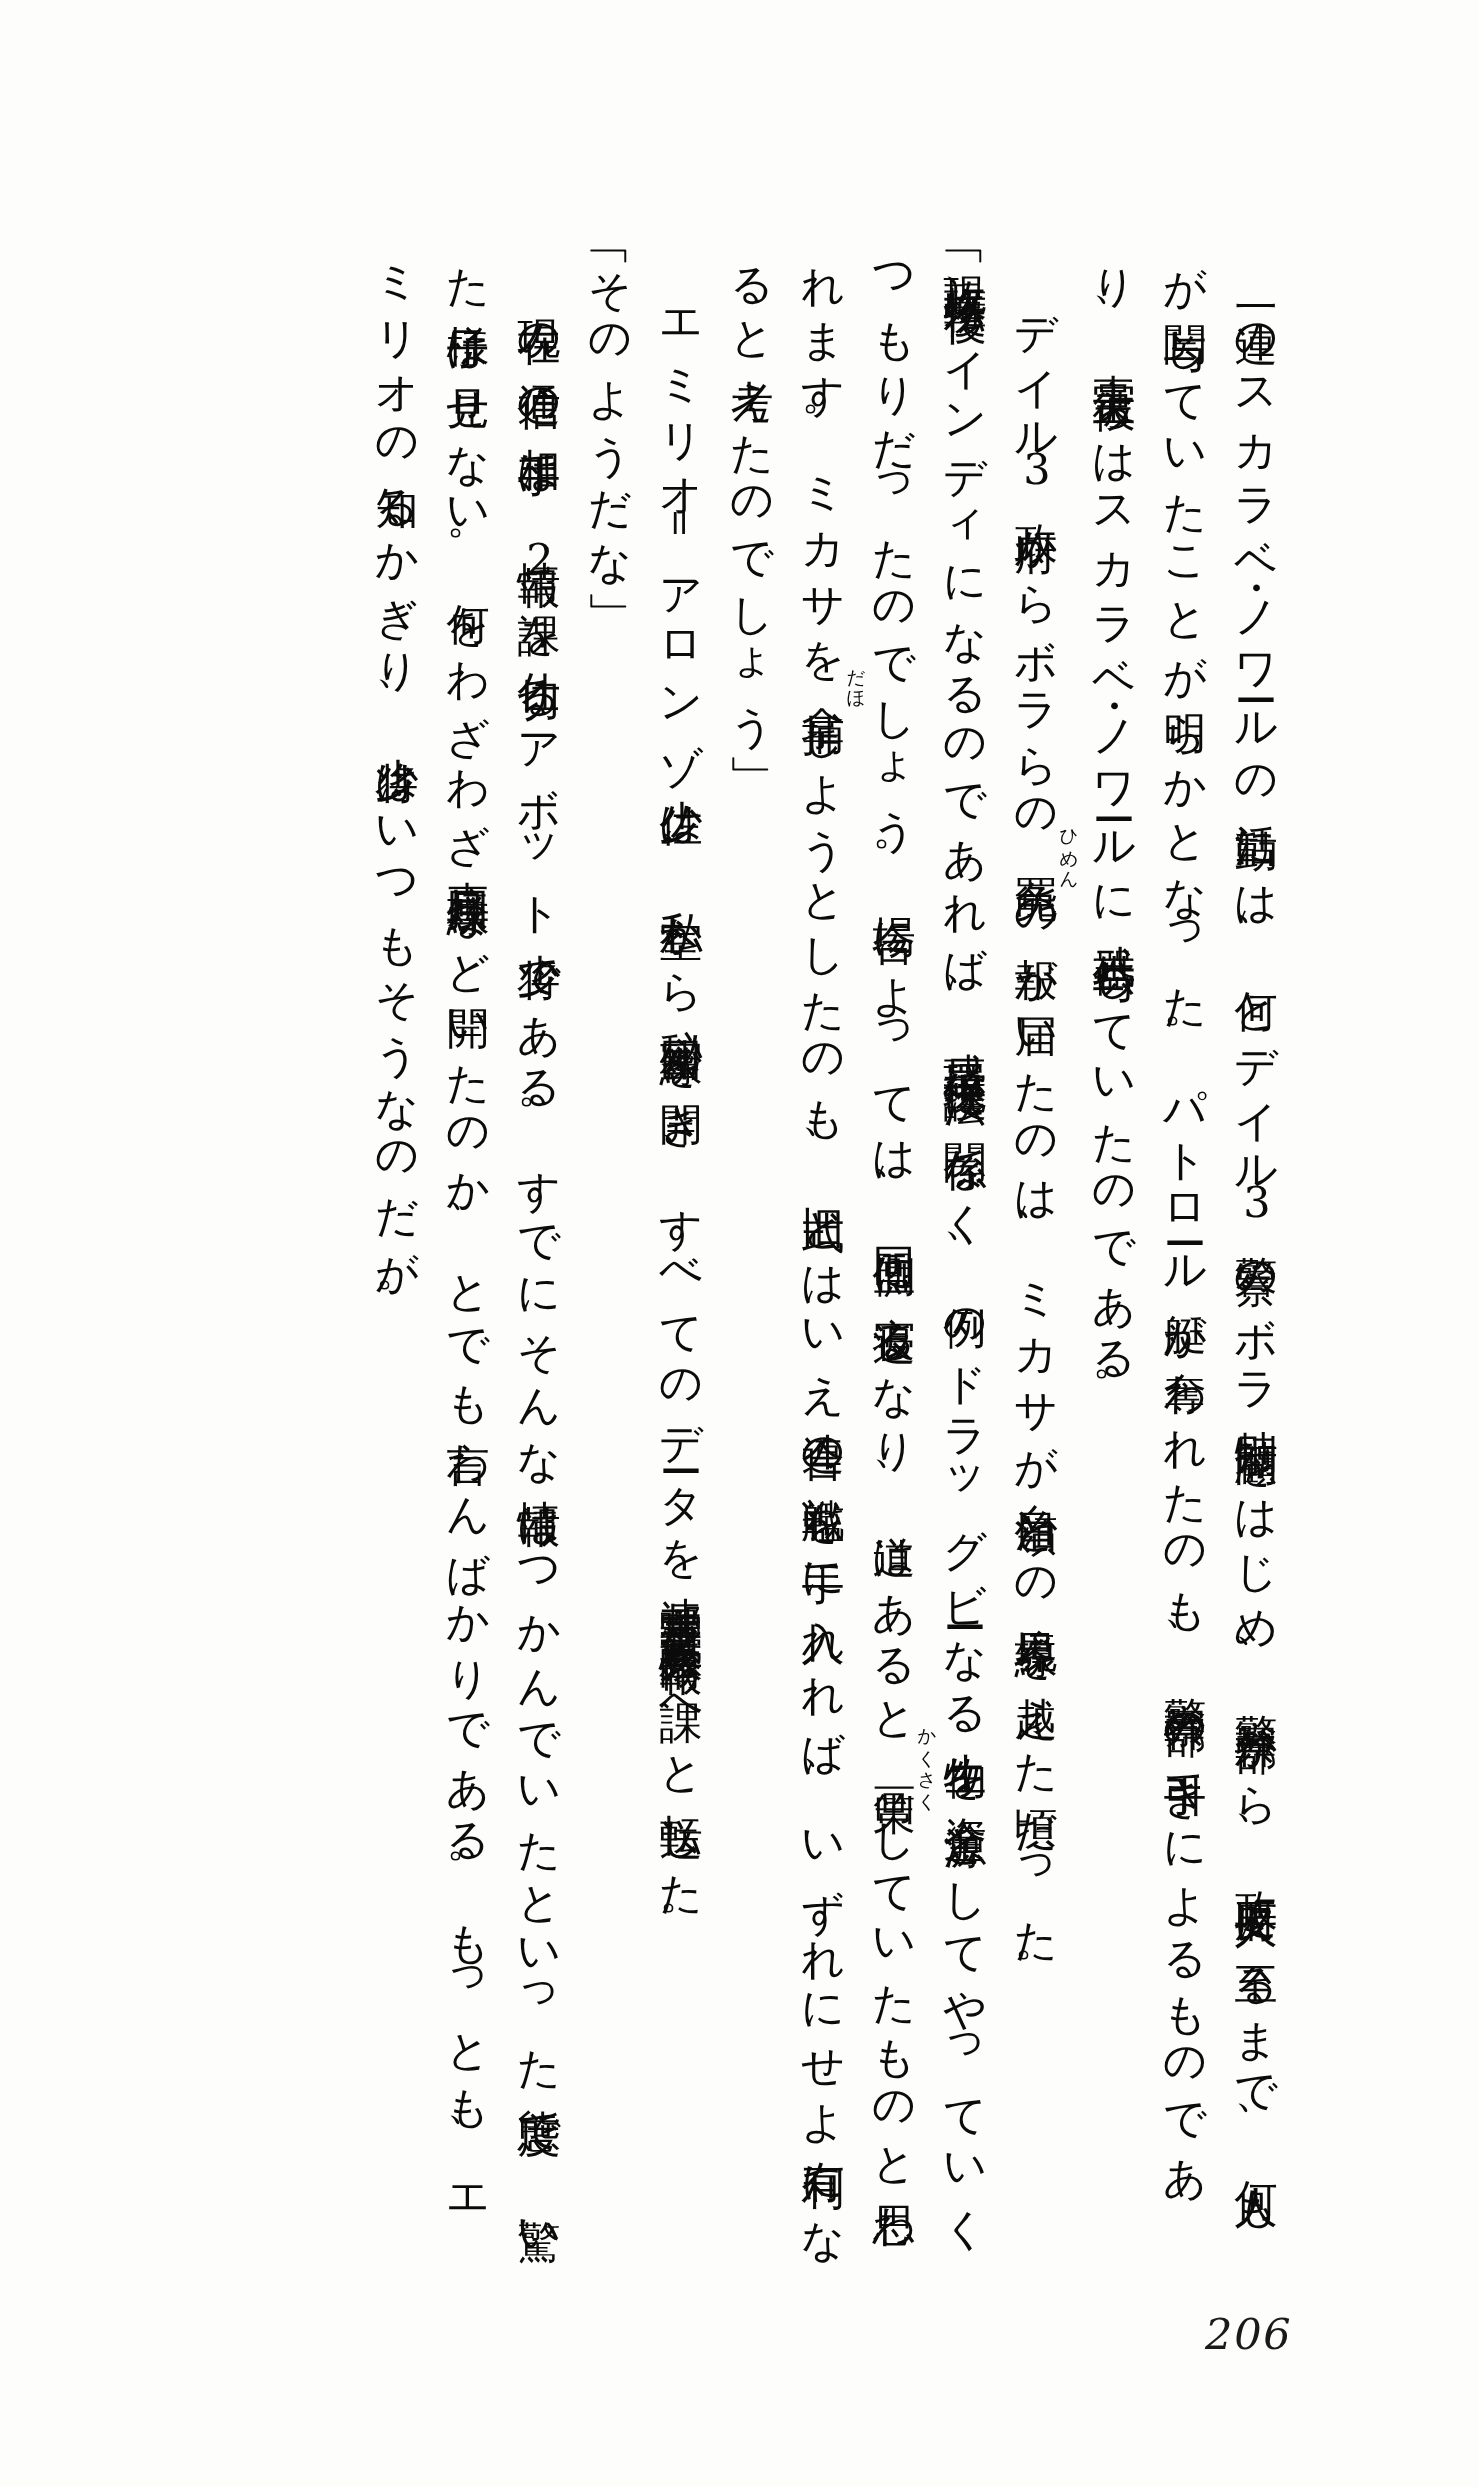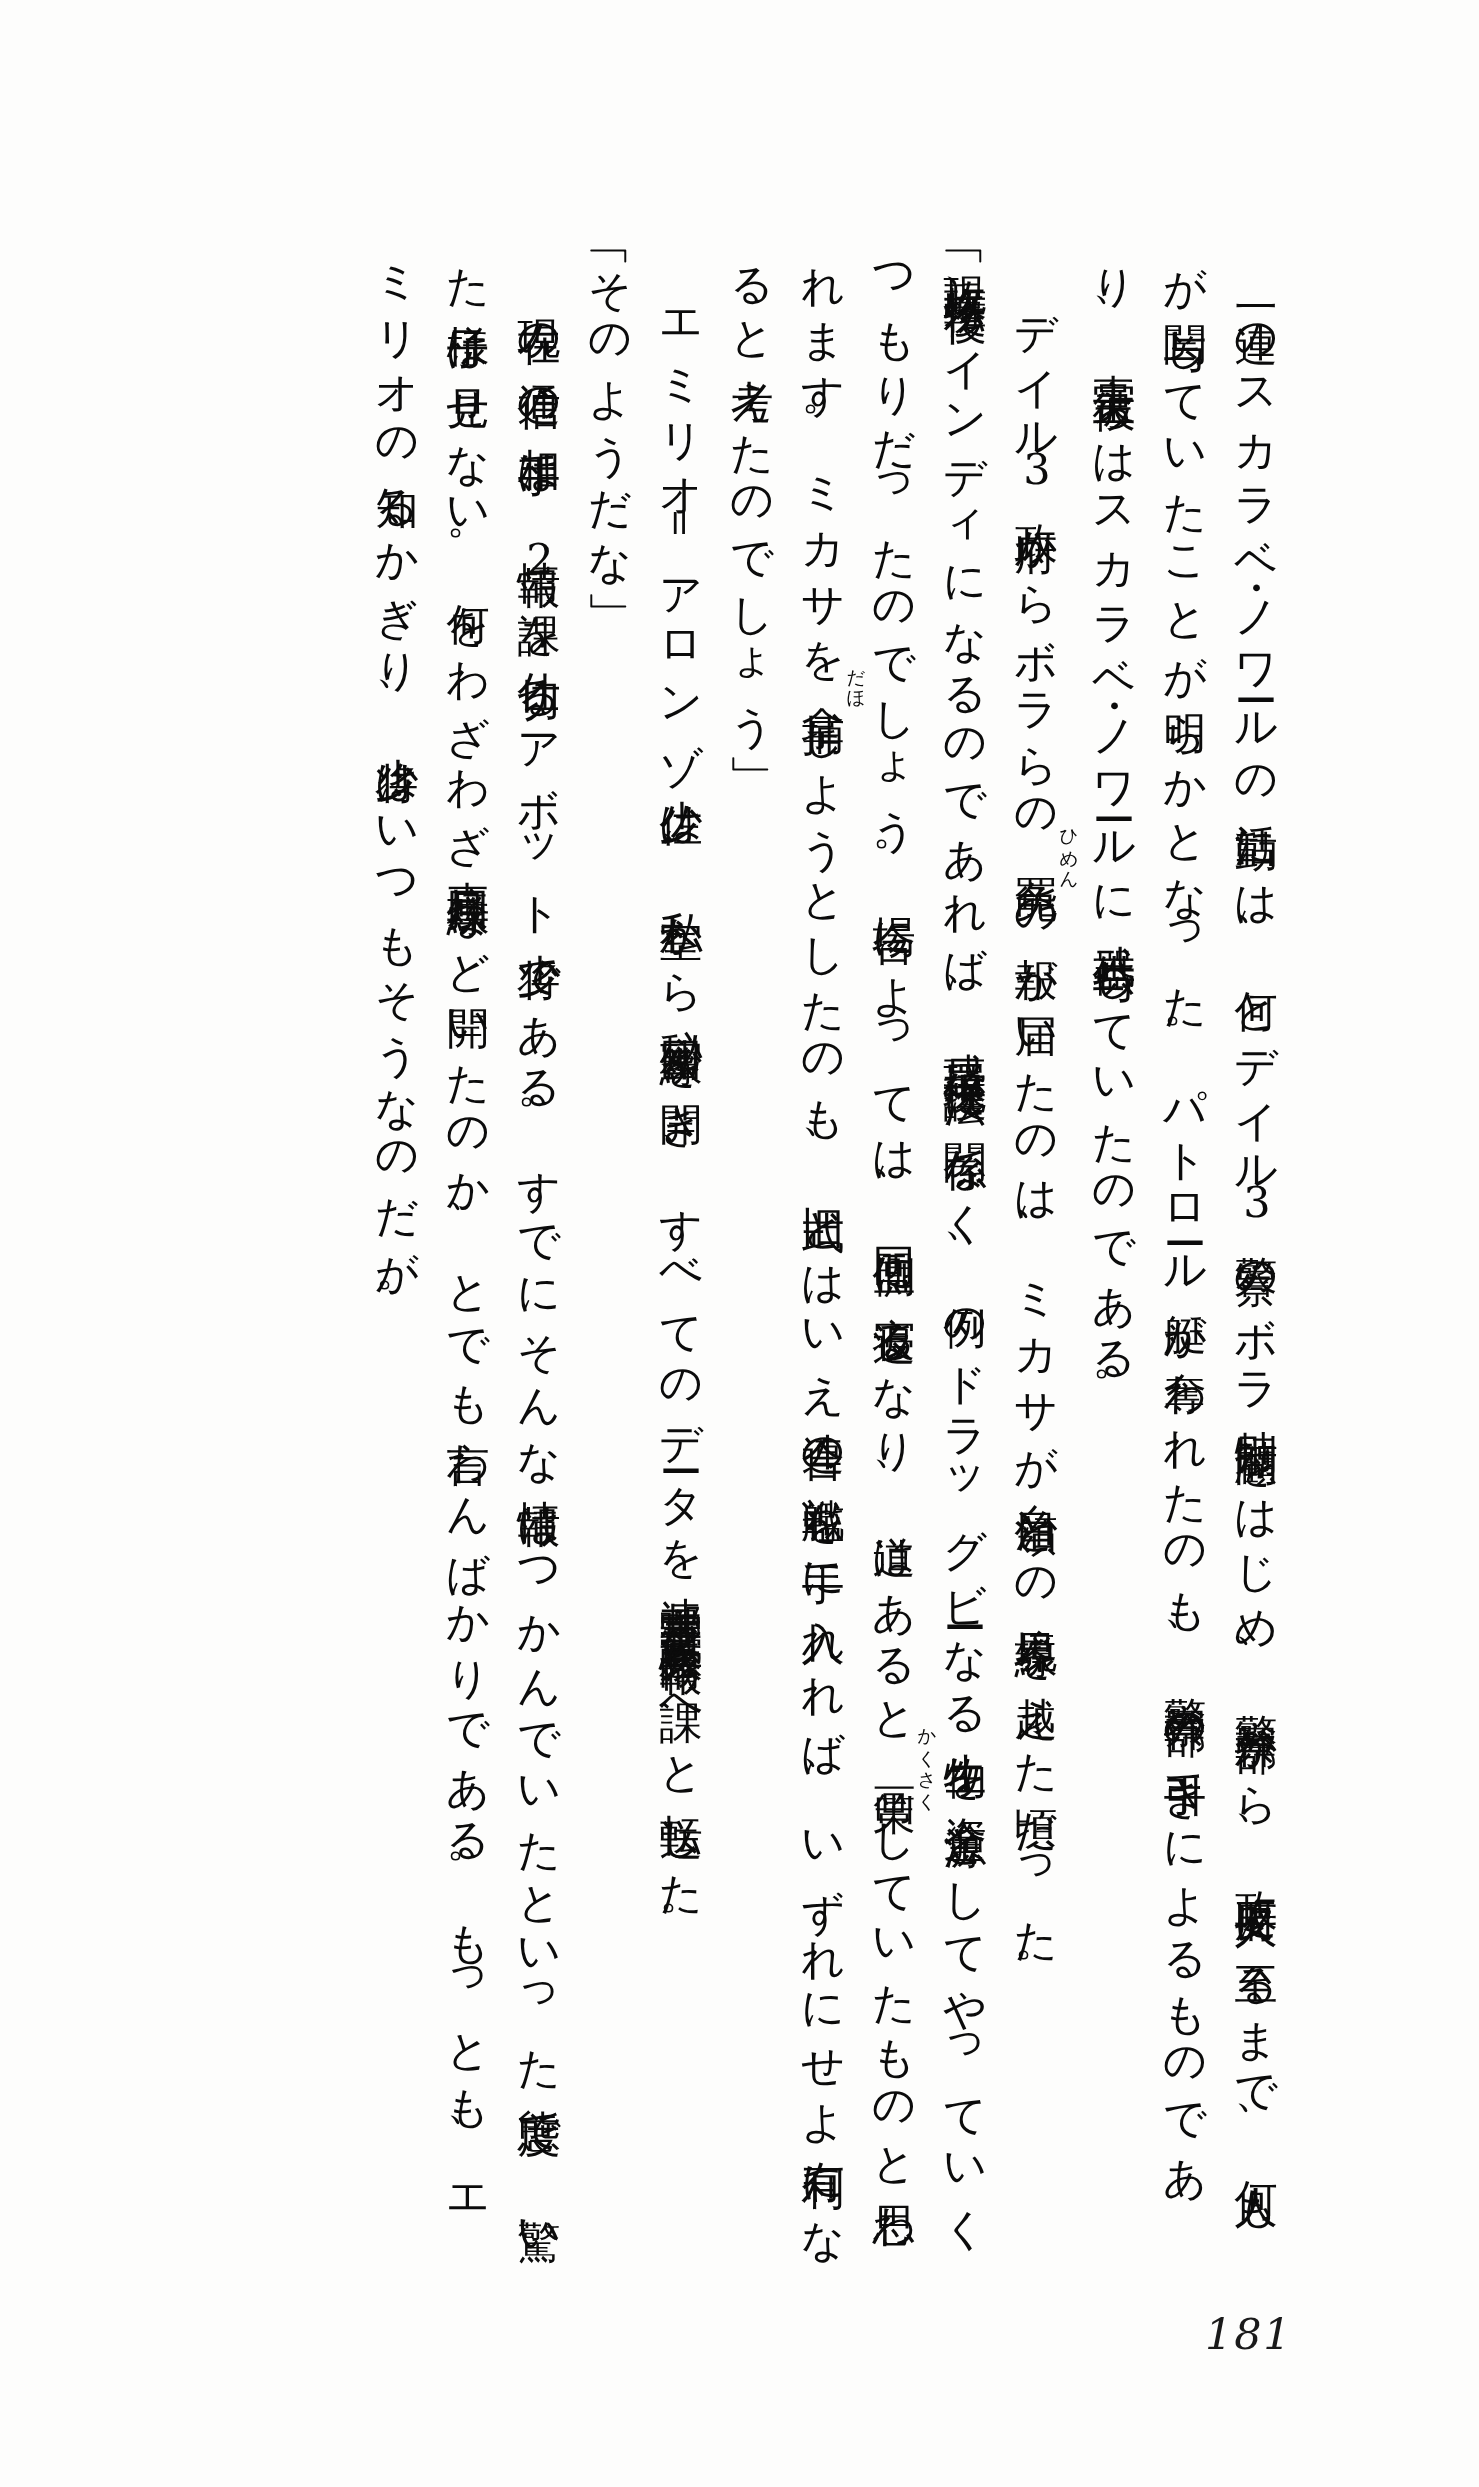--- a/index.html
+++ b/index.html
@@ -73,16 +73,16 @@
 
   <div class="text-block">
       <p class="indent">一連のスカラベ・ノワールの活動には、何とデイル<span class="tcy">3</span>警察のボラ特別顧問をはじめ、警察幹部から、政府要人に至るまで、何人もが関与していたことが明らかとなった。パトロール艇が奪われたのも、警察幹部の手引きによるものであり、事実上彼らはスカラベ・ノワールに武器供与していたのである。</p>
       <p class="indent">デイル<span class="tcy">3</span>政府からボラらの<ruby>罷免<rt>ひめん</rt></ruby>の報が届いたのは、ミカサが自治領との境界線を越えた頃だった。</p>
       <p>「現政権転覆後、インディになるのであれば、惑星環境保護法に関係なく、例のドラッグビーなる生物を資金源としてやっていくつもりだったのでしょう。場合によっては、同盟側に寝返るなり、道はあると<ruby>画策<rt>かくさく</rt></ruby>していたものと思われます。ミカサを<ruby>拿捕<rt>だほ</rt></ruby>しようとしたのも、旧式とはいえ連合の戦艦を手に入れれば、いずれにせよ有利になると考えたのでしょう」</p>
       <p class="indent">エミリオ＝アロンゾ少佐は、私室から秘密回線を開き、すべてのデータを連邦宇宙軍武装憲兵隊情報<span class="tcy">2</span>課へと転送した。</p>
       <p>「そのようだな」</p>
       <p class="indent">現在の通信の相手は、情報<span class="tcy">2</span>課を仕切るアボット少将である。すでにそんな情報はつかんでいたといった態度で、驚いた様子は見せない。何をわざわざ直接回線など開いたのか、とでも言わんばかりである。もっとも、エミリオの知るかぎり、少将はいつもそうなのだが。</p>
     </div>
 
-  <div class="page-number">181</div>
+  <div class="page-number">206</div>
 
 </div>
 
 
 </body></html>

